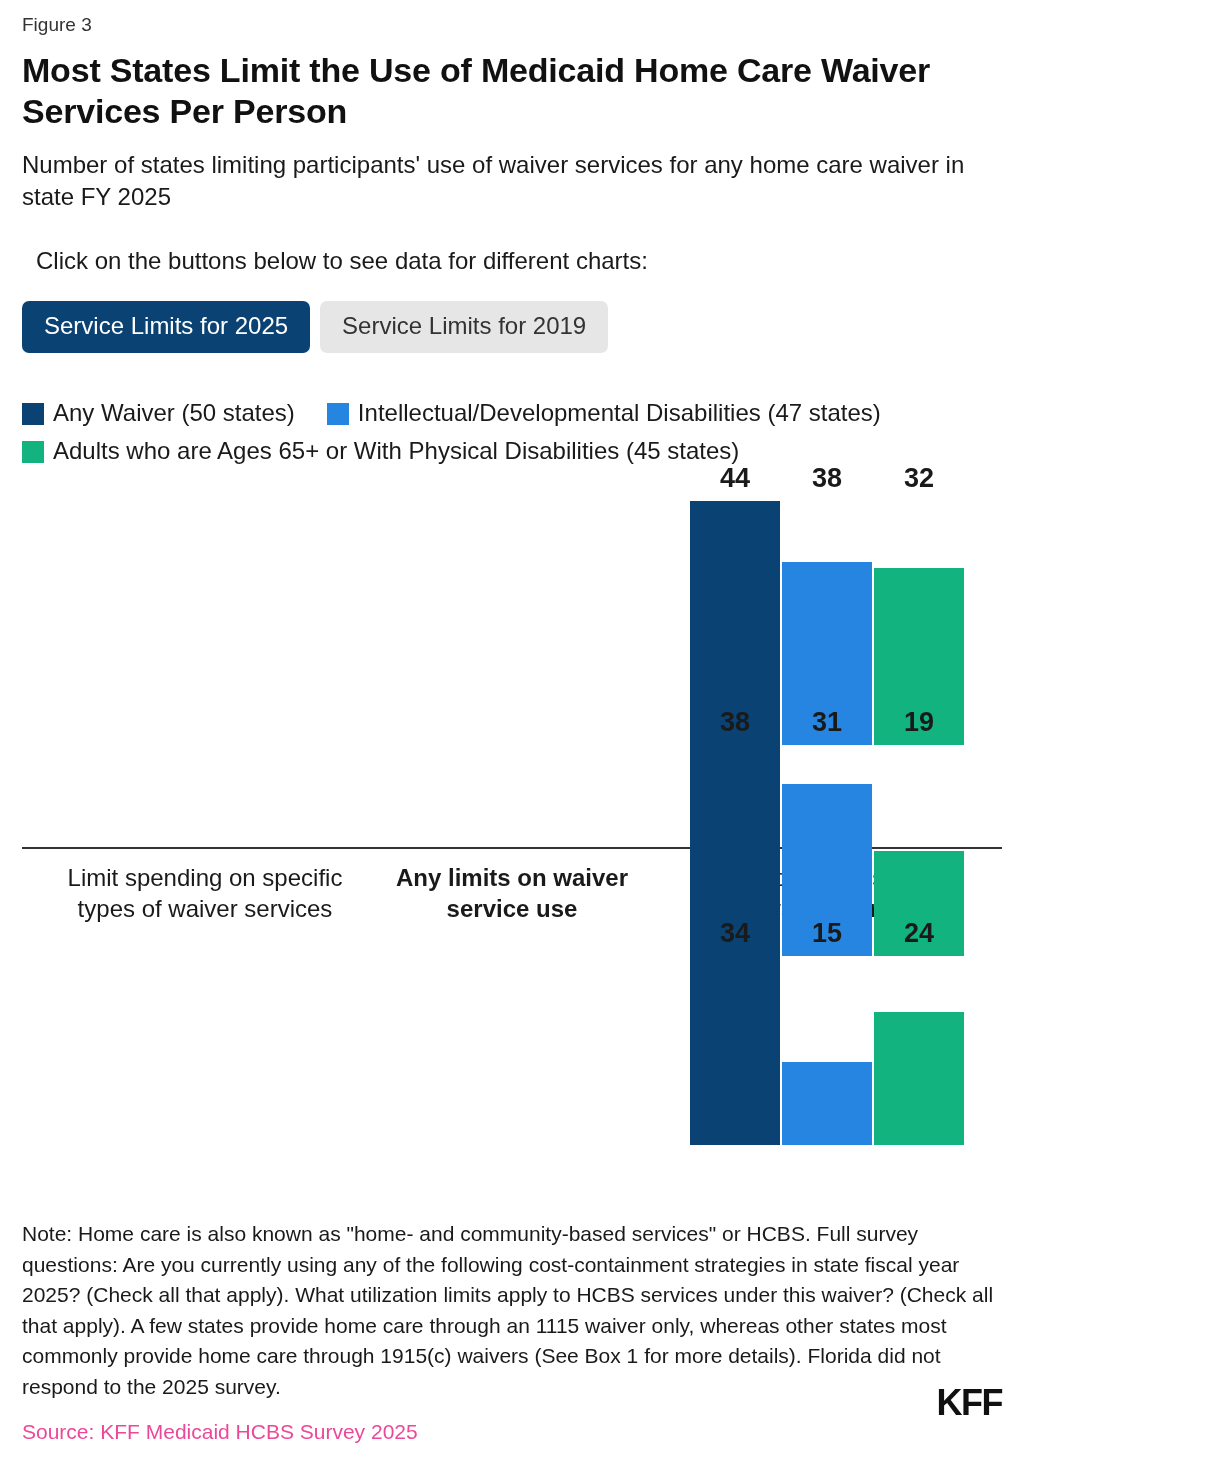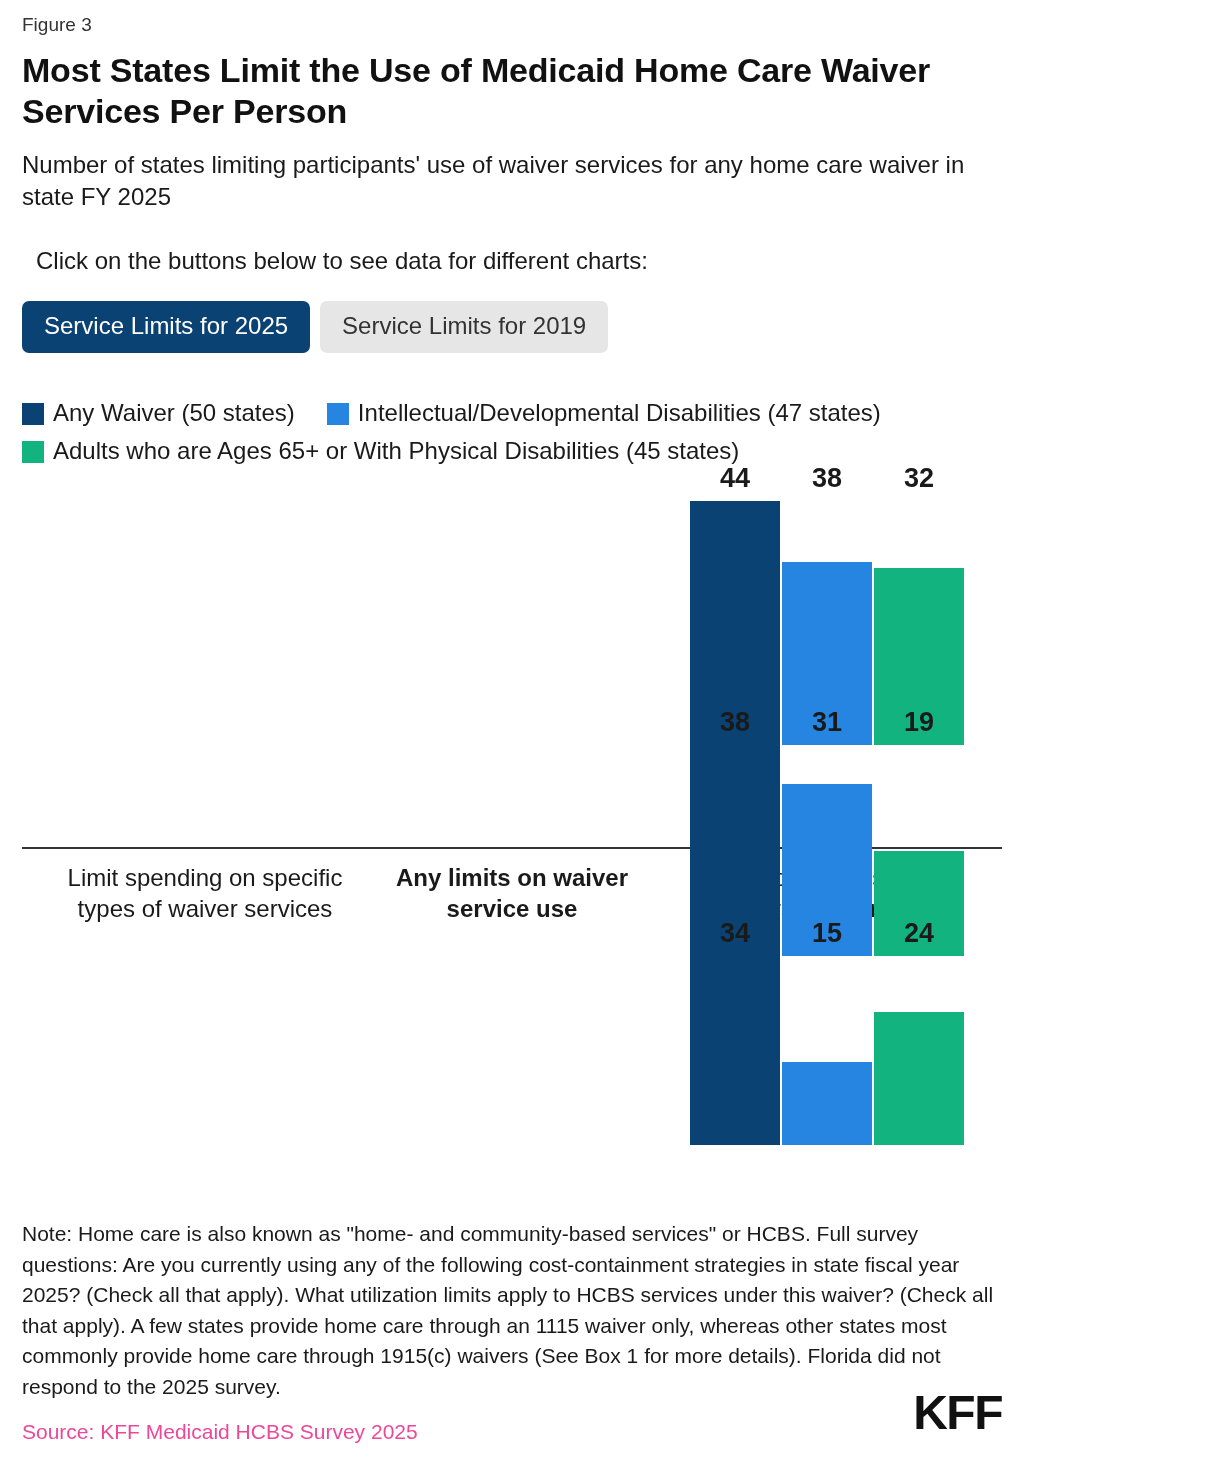--- a/index.html
+++ b/index.html
@@ -162,22 +162,22 @@
     margin-bottom: 18px;
     max-width: 1060px;
   }
   .source {
     font-size: 21px;
     color: #ec4899;
   }
   .kff {
     position: absolute;
     right: 0;
-    bottom: 4px;
-    font-size: 48px;
+    bottom: 20px;
+    font-size: 36px;
     font-weight: bold;
     letter-spacing: -1.5px;
     color: #111111;
     font-family: "Liberation Sans", sans-serif;
   }
 </style>
 </head>
 <body>
 
 <div class="page">

